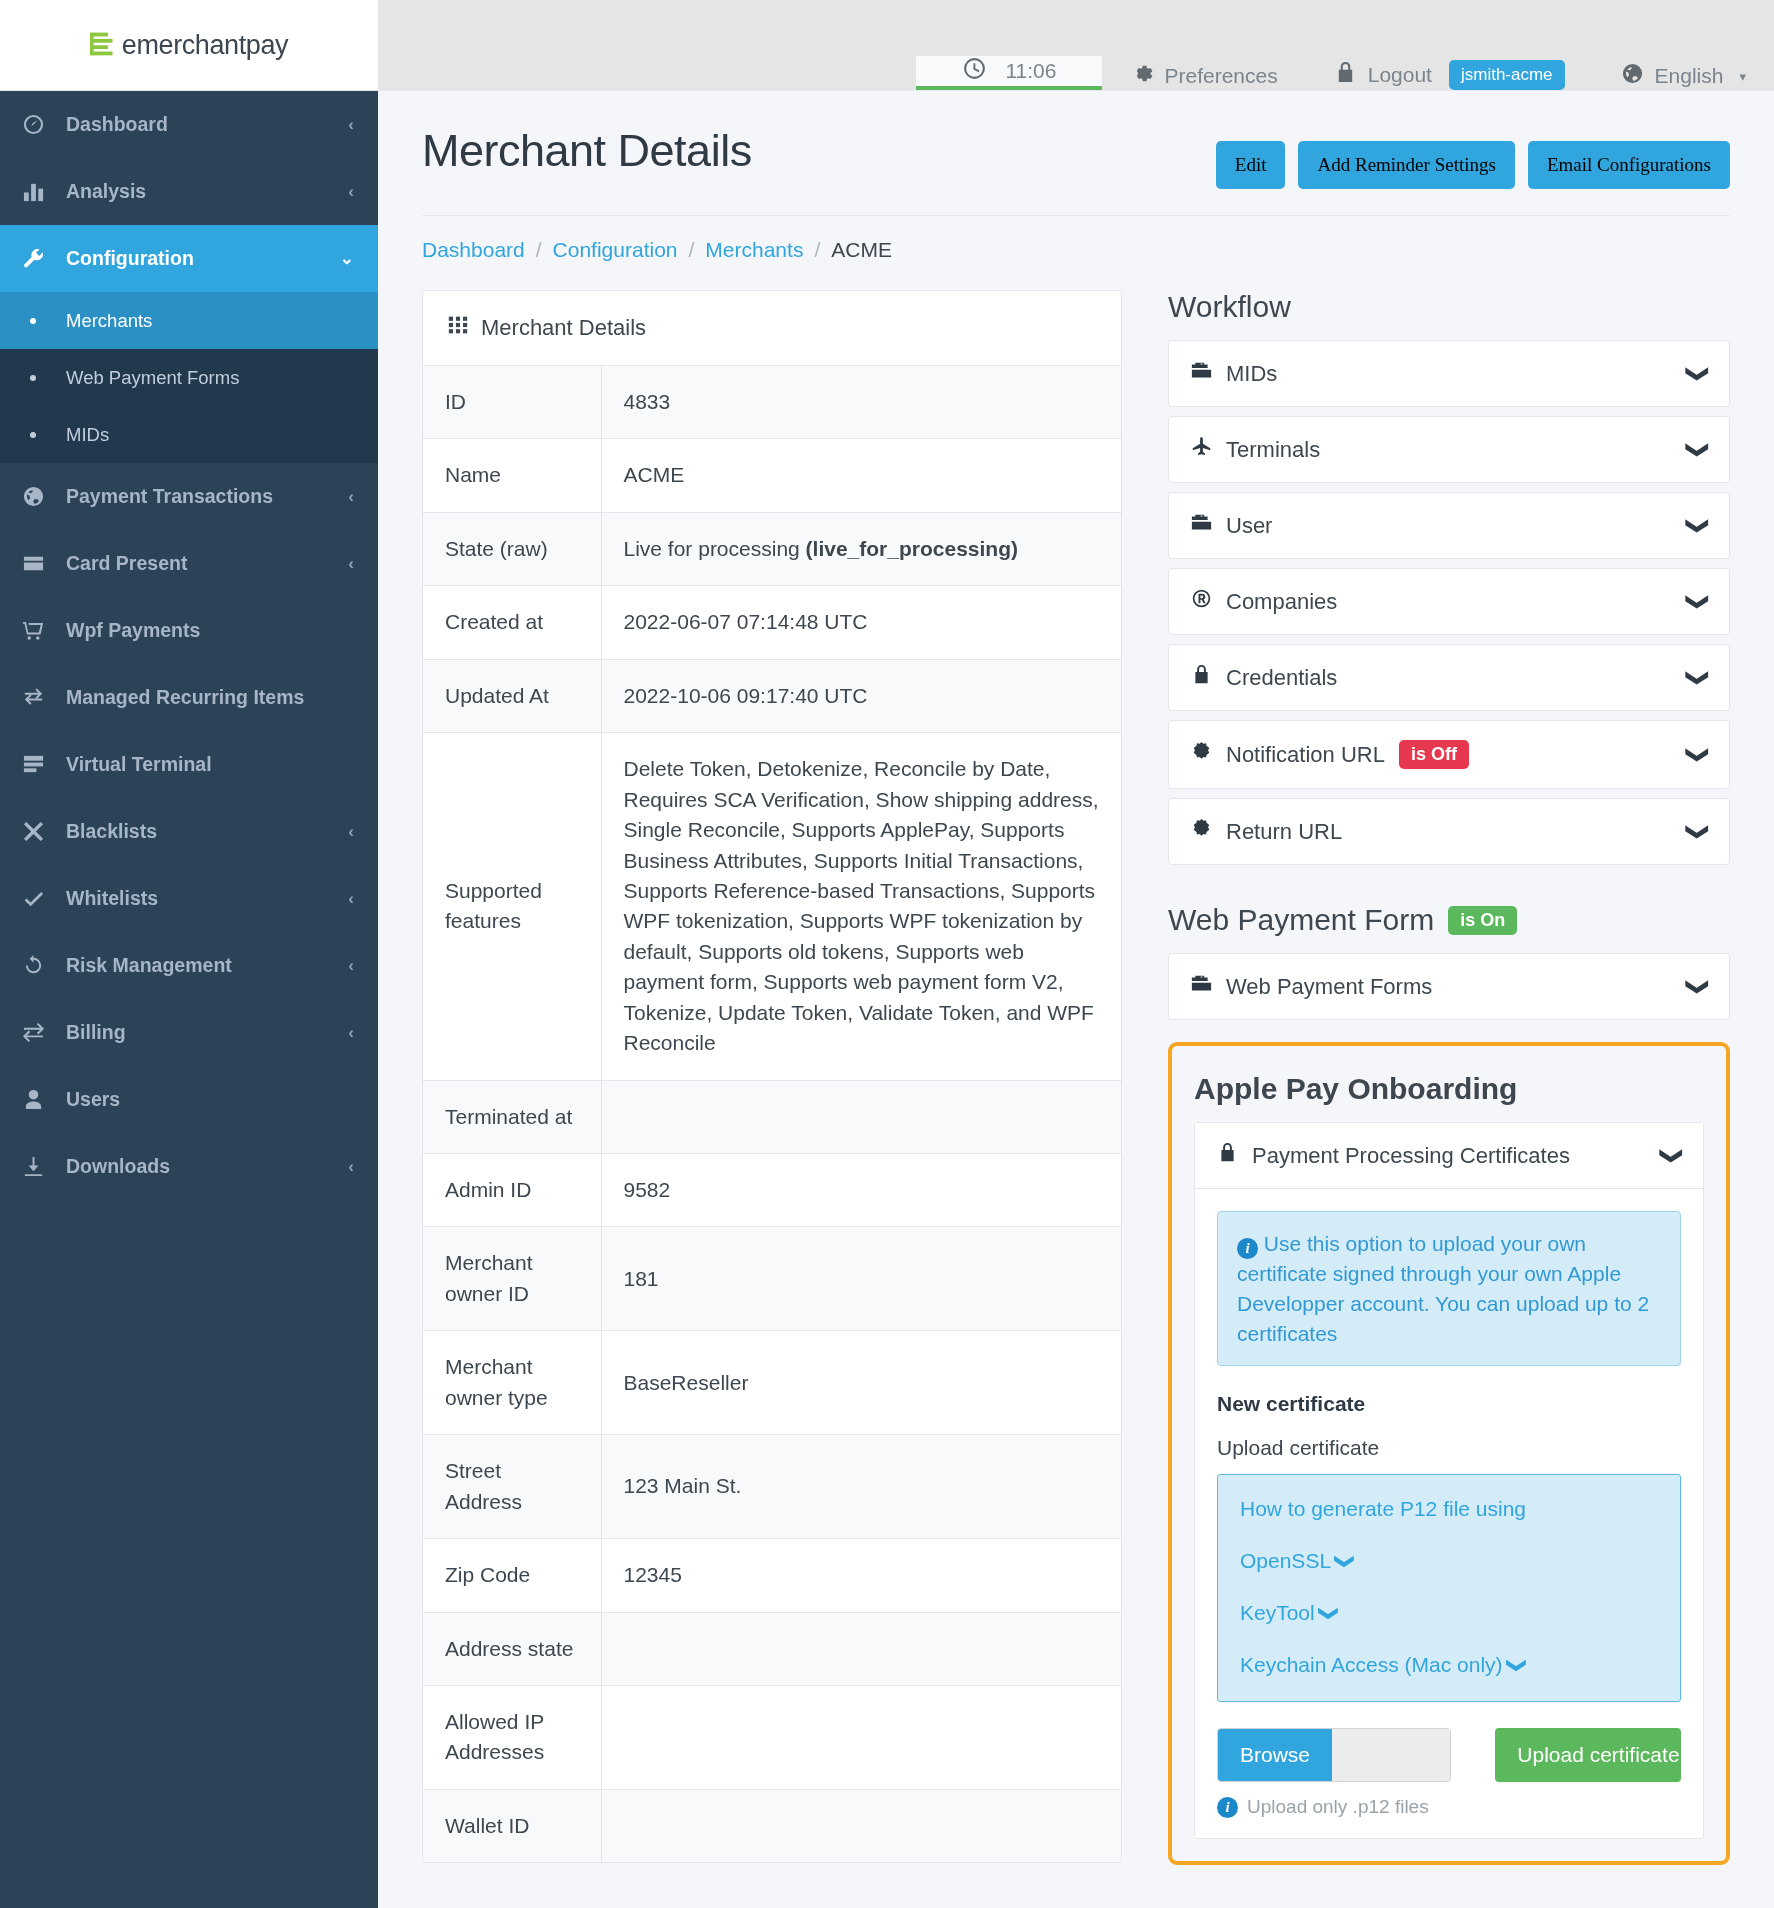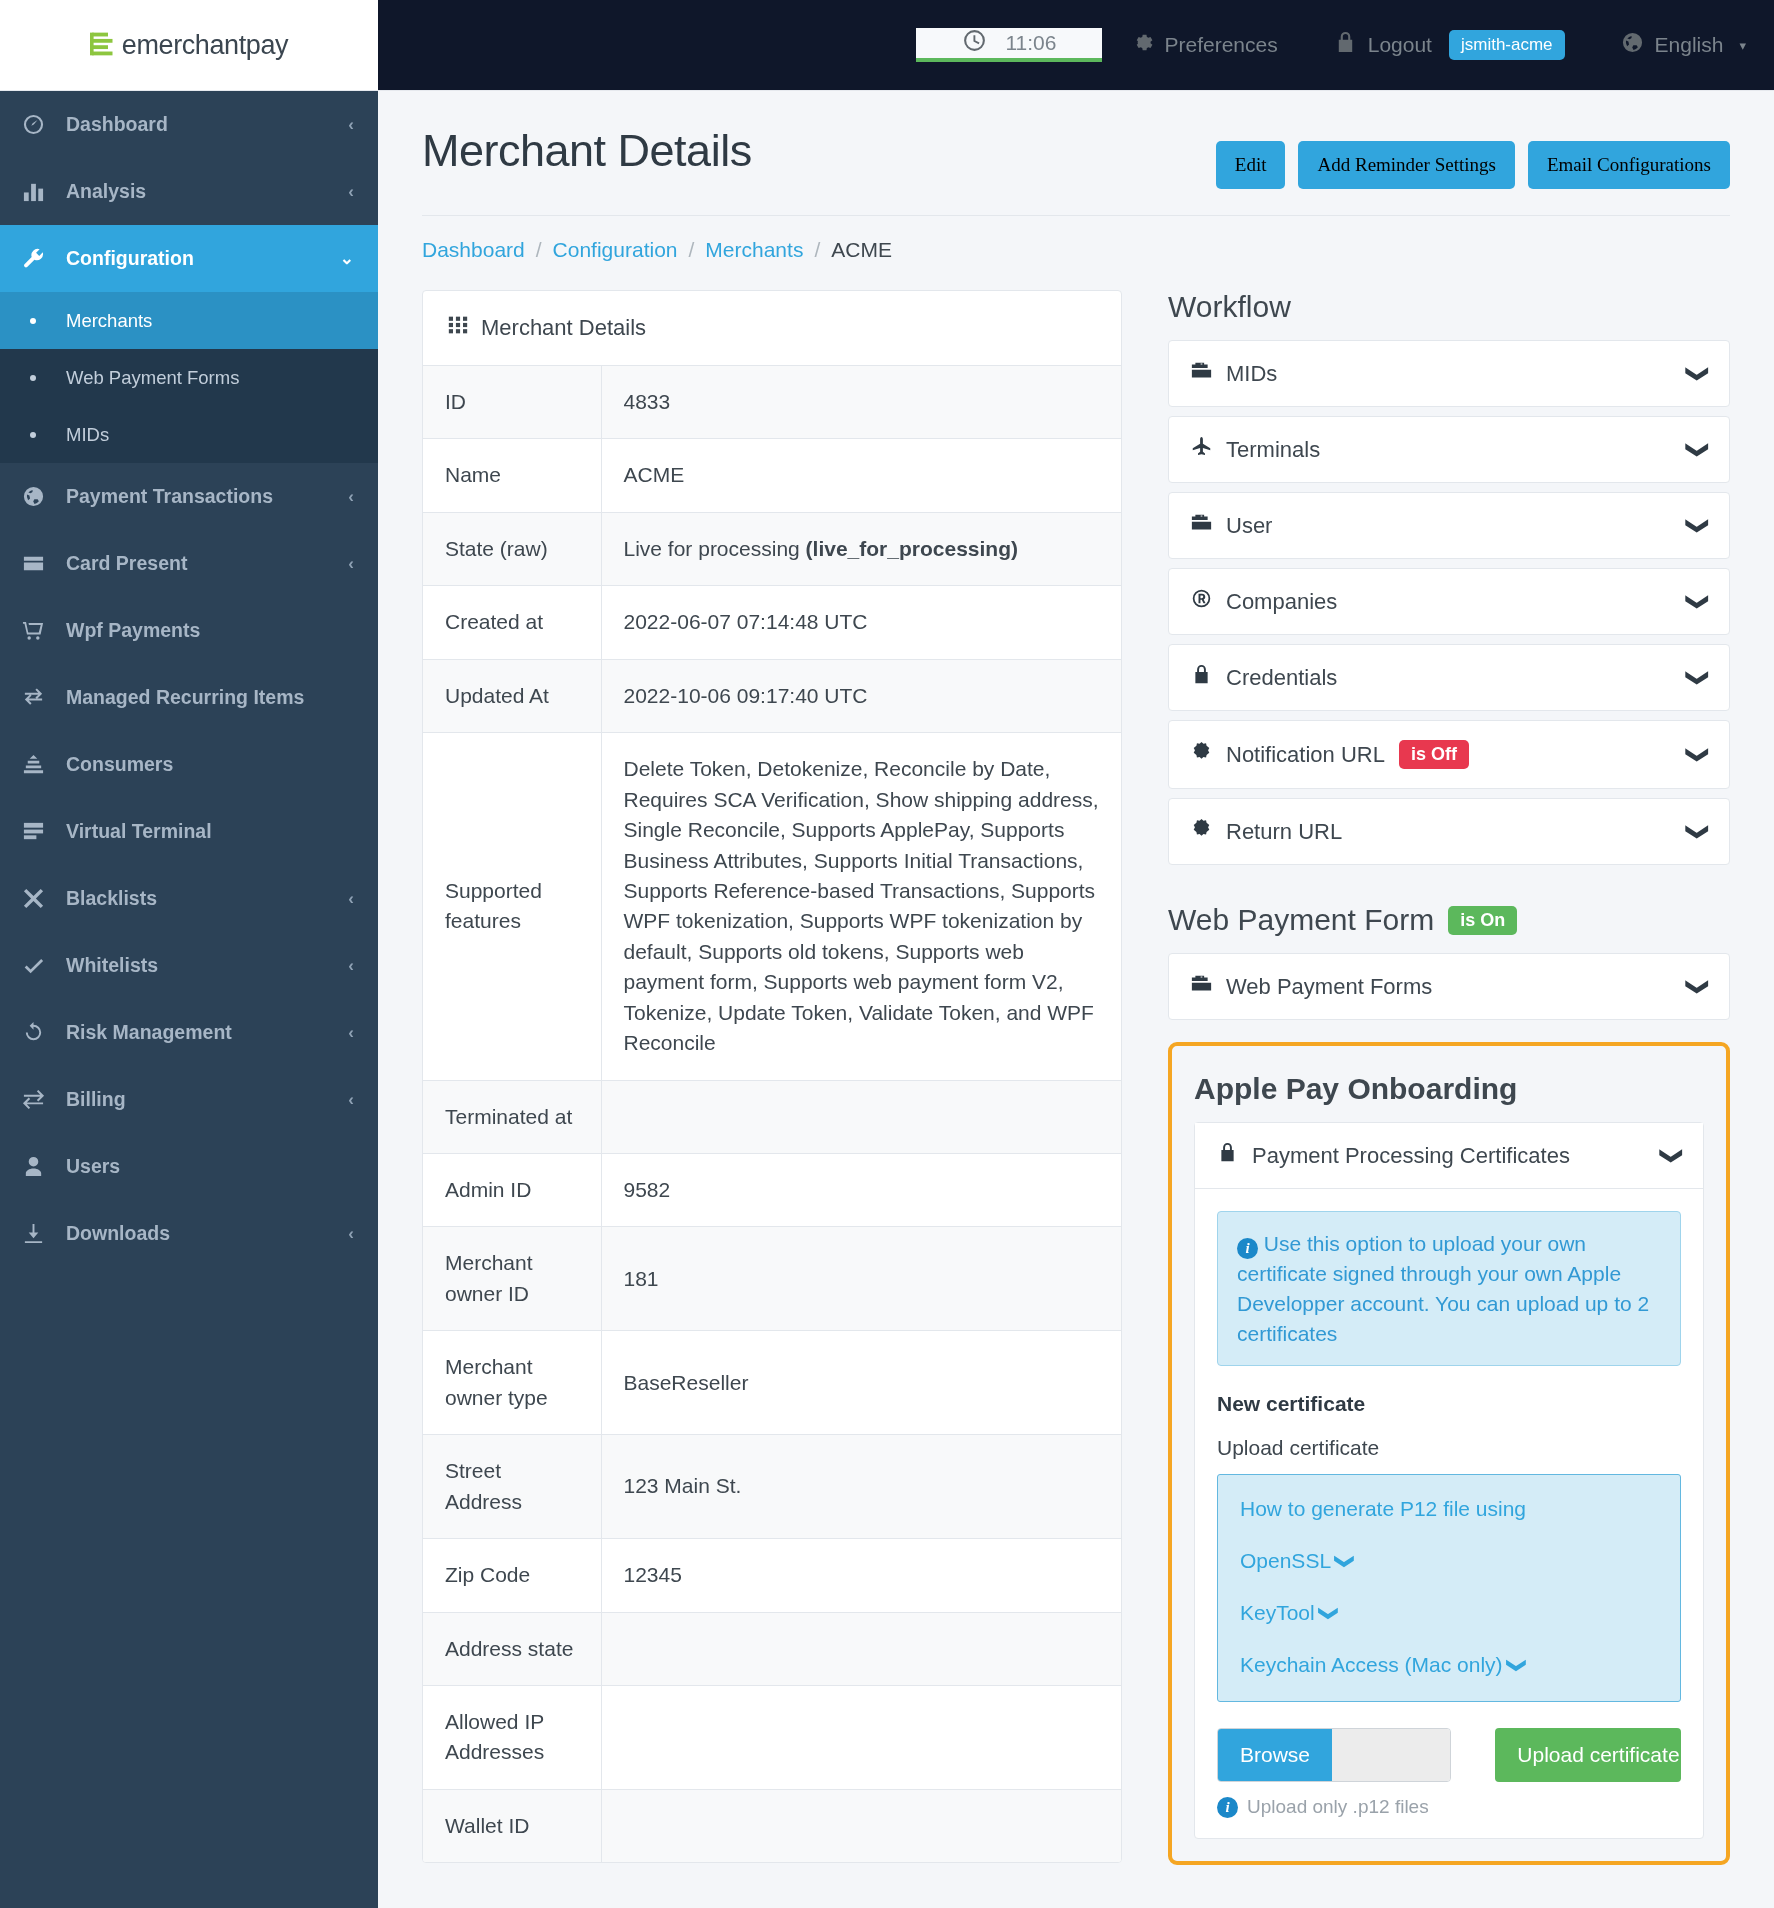--- a/index.html
+++ b/index.html
@@ -63,22 +63,22 @@
     background: #c2cedb; display: block; margin-left: 8px;
   }
   .nav-sub.selected { background: #2b91c4; color: #ffffff; }
   .nav-sub.selected .bullet i { background: #ffffff; }
 
   
   .main { flex: 1; display: flex; flex-direction: column; min-width: 0; background: #f4f6f9; }
 
   .topbar {
     height: 91px; flex: 0 0 91px;
-    background: #0f172a;
-    display: flex; align-items: center; justify-content: flex-end;
+    background: #e5e5e5;
+    display: flex; align-items: flex-end; justify-content: flex-end;
     border-bottom: 1px solid #e6e9ee;
   }
   .top-item {
     display: flex; align-items: center; gap: 11px;
     padding: 0 28px; font-size: 21px; color: #7b848c;
     cursor: pointer; white-space: nowrap;
   }
   .top-clock {
     background: #f7f9fb;
     border-bottom: 4px solid #5cb85c;
@@ -316,29 +316,20 @@
       <div class="nav-item">
         <span class="ico">
           <svg viewBox="0 0 24 24">
               <path d="M3 7h14l-3-3 1.5-1.5L21 8l-5.5 5.5L14 12l3-3H3V7zm18 8H7l3 3-1.5 1.5L3 14l5.5-5.5L10 10l-3 3h14v2z"></path>
             </svg>
         </span>
         <span class="lbl">Managed Recurring Items</span>
         <span class="caret"></span>
       </div>
 
-      <div class="nav-item">
-        <span class="ico">
-          <svg viewBox="0 0 24 24">
-              <path d="M12 2 8 6h8l-4-4zM6 8h12v3H6V8zm-2 5h16v3H4v-3zm-2 5h20v3H2v-3z"></path>
-            </svg>
-        </span>
-        <span class="lbl">Consumers</span>
-        <span class="caret"></span>
-      </div>
 
       <div class="nav-item">
         <span class="ico">
           <svg viewBox="0 0 24 24">
               <rect x="2" y="3" width="20" height="5"></rect>
               <rect x="2" y="10" width="20" height="4"></rect>
               <rect x="2" y="16" width="13" height="4"></rect>
             </svg>
         </span>
         <span class="lbl">Virtual Terminal</span>

